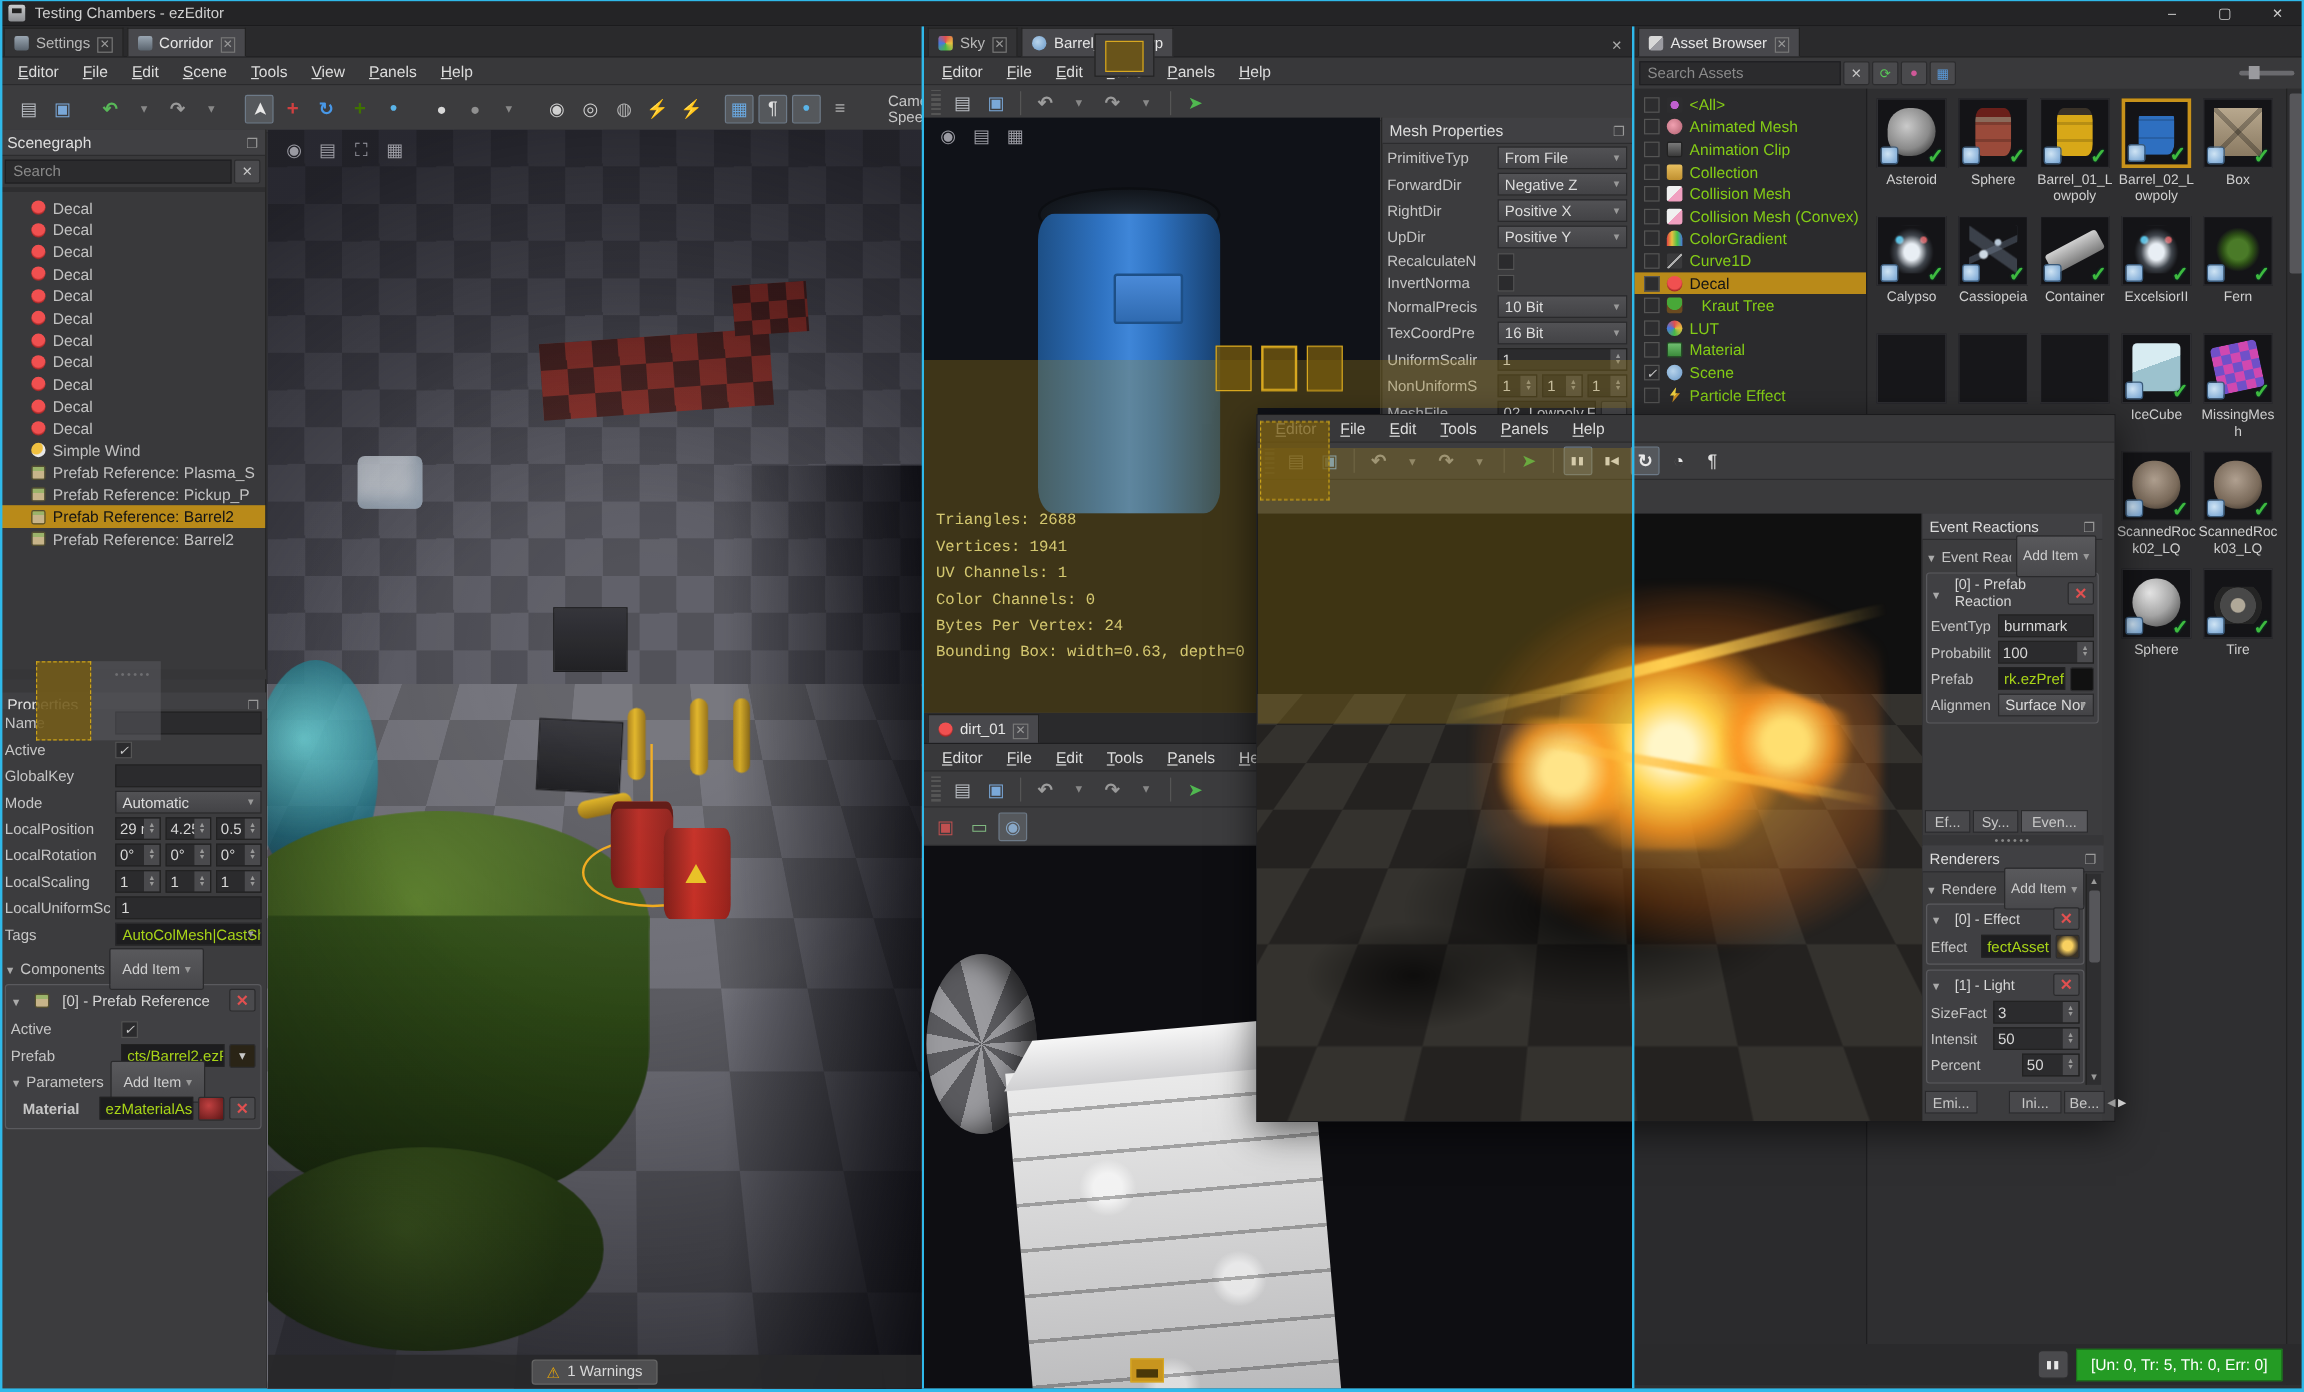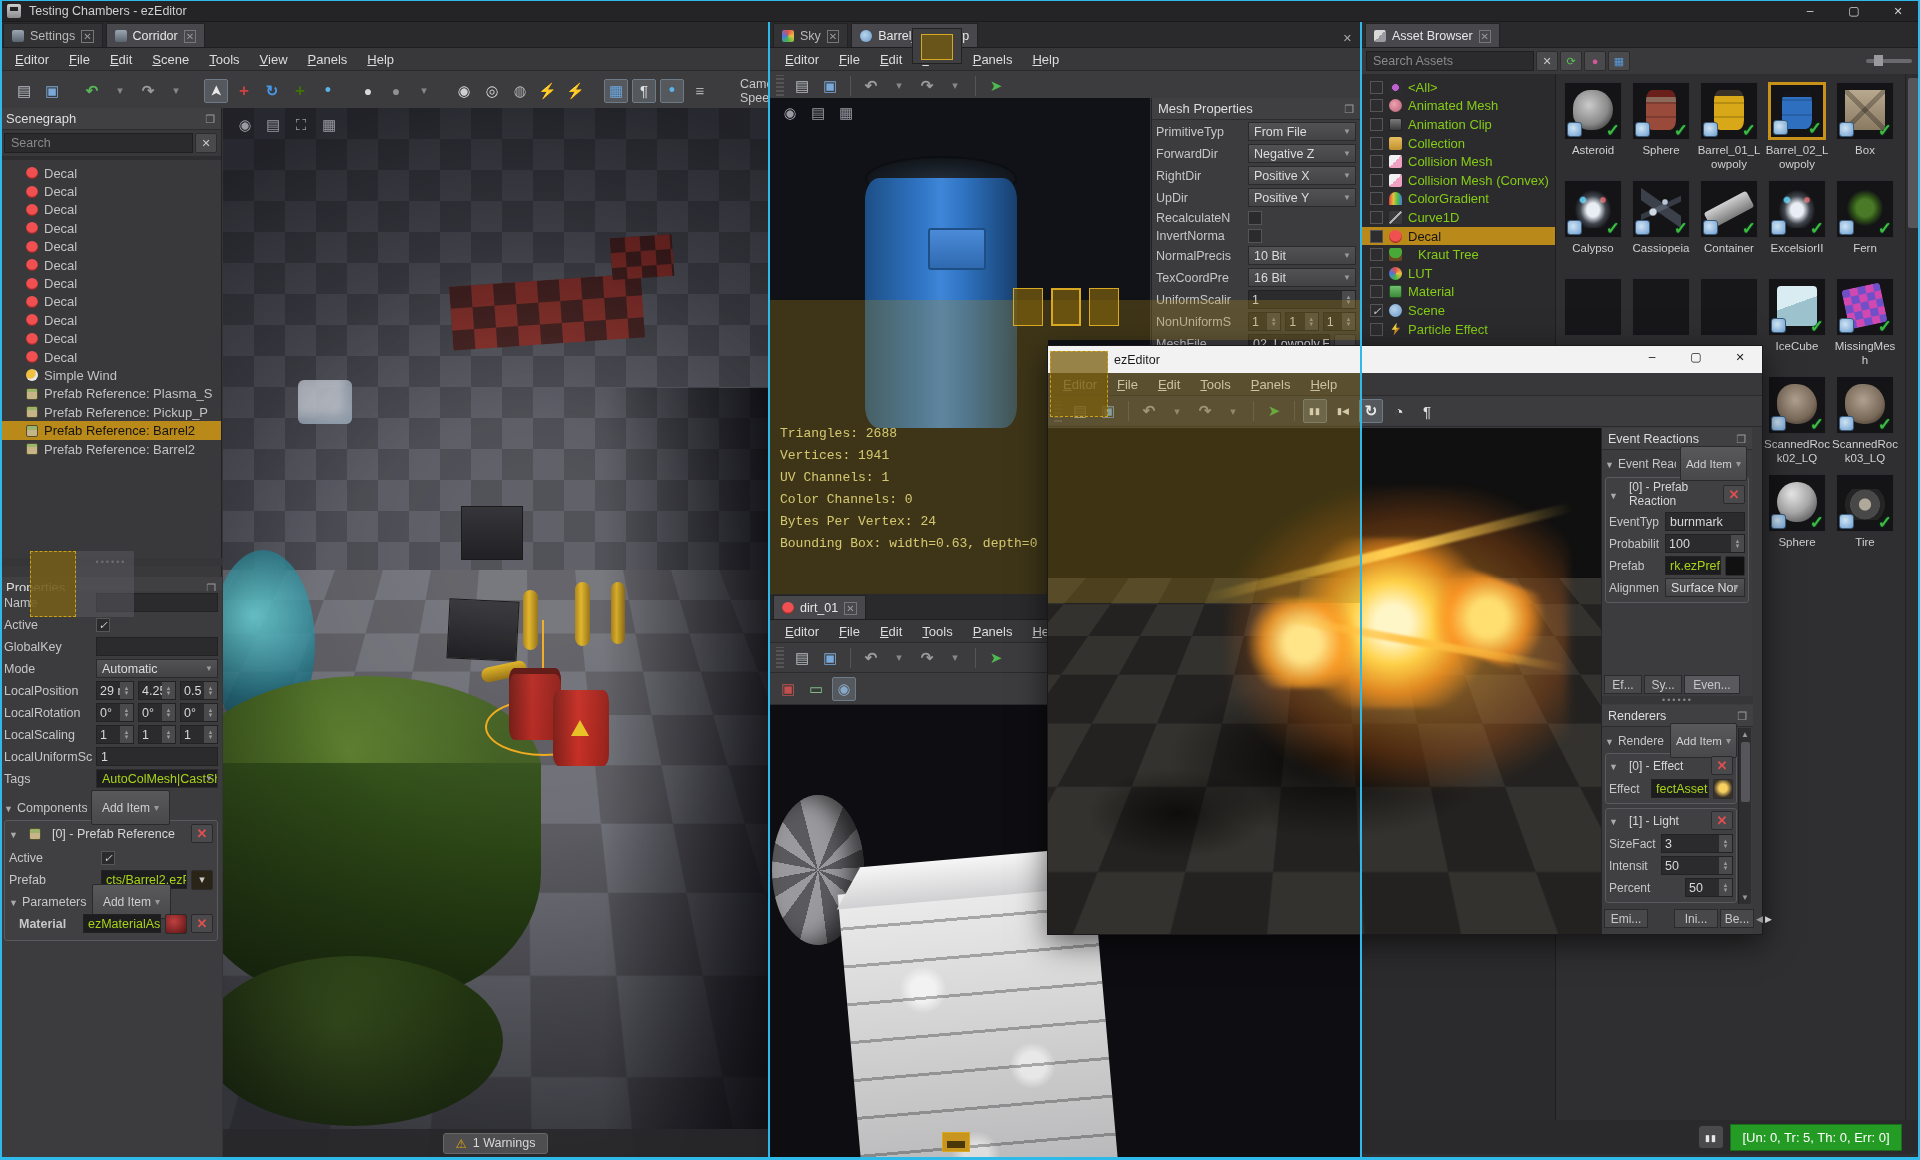--- a/index.html
+++ b/index.html
@@ -998,28 +998,20 @@
           <span class="i-pp"></span>
         </span>
       <span class="statusgreen" style="width:172px;height:27px;">[Un: 0, Tr: 5, Th: 0, Err: 0]</span>
     </div>
   </div>
 
   <div class="abs tint" style="left:770px;top:300px;width:590px;height:40px;"></div>
   <div class="abs tint" style="left:770px;top:340px;width:278px;height:254px;"></div>
 
   <div class="abs" style="left:1047px;top:345px;width:716px;height:590px;background:#3a3a3c;border:1px solid #1a1a1c;box-shadow:0 8px 30px rgba(0,0,0,0.6);">
-    <div style="height:27px;background:#f2f2f2;display:flex;align-items:center;position:relative;">
-      <span style="margin-left:66px;color:#1a1a1a;font-size:12.5px;">ezEditor</span>
-      <div style="position:absolute;right:0;top:0;display:flex;height:27px;">
-        <span class="wbtn i-min" style="color:#222;"></span>
-        <span class="wbtn i-max" style="color:#222;"></span>
-        <span class="wbtn i-x" style="color:#222;"></span>
-      </div>
-    </div>
     <div class="menubar">
 
     <span class="mi">Editor</span>
         <span class="mi">File</span>
         <span class="mi">Edit</span>
         <span class="mi">Tools</span>
         <span class="mi">Panels</span>
         <span class="mi">Help</span>
       </div>
     <div class="toolbar" style="height:31px;">

